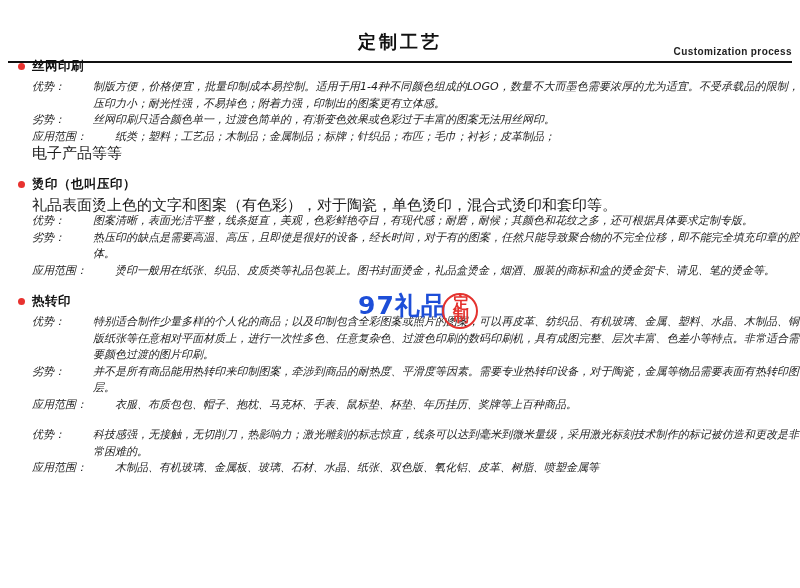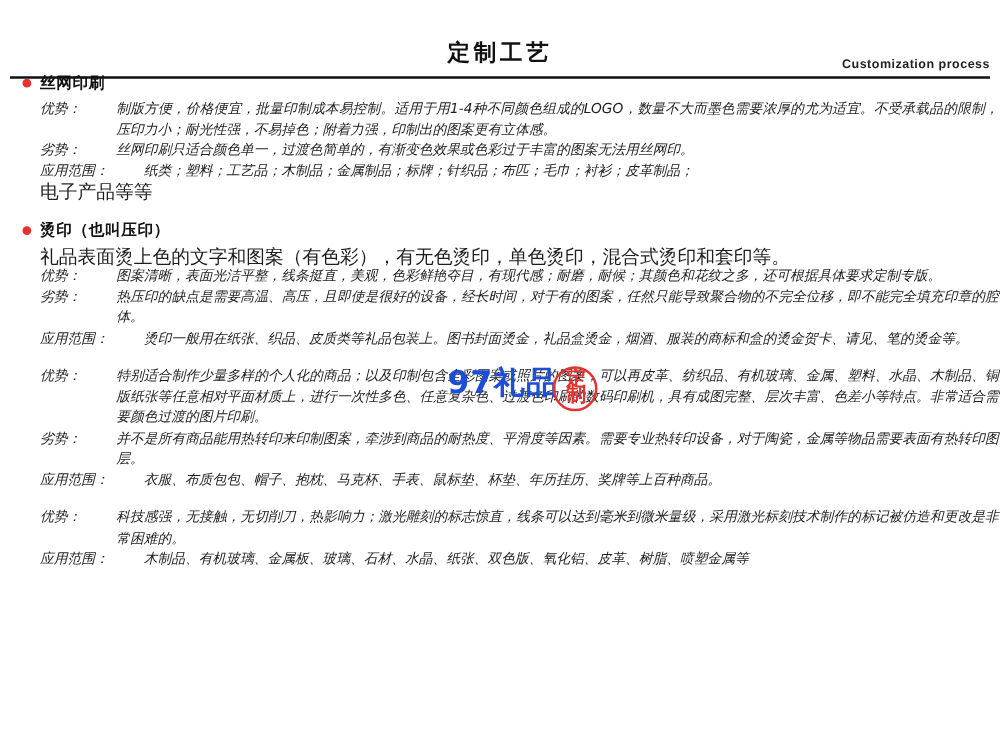--- a/index.html
+++ b/index.html
@@ -185,37 +185,41 @@
         <div class="plain">电子产品等等</div>
       </div>
     </div>
 
     <div class="section">
       <div class="sec-head">
         <span class="bullet"></span>
         <span class="sec-title">烫印（也叫压印）</span>
       </div>
       <div class="sec-body">
-        <div class="plain">礼品表面烫上色的文字和图案（有色彩），有无色烫印，单色烫印，混合式烫印和套印等。</div>
+        <div class="plain">礼品表面烫上色的文字和图案（有色彩），对于陶瓷，单色烫印，混合式烫印和套印等。</div>
         <div class="row">
           <span class="row-label">优势：</span>
           <span class="row-text">图案清晰，表面光洁平整，线条挺直，美观，色彩鲜艳夺目，有现代感；耐磨，耐候；其颜色和花纹之多，还可根据具体要求定制专版。</span>
         </div>
         <div class="row">
           <span class="row-label">劣势：</span>
           <span class="row-text">热压印的缺点是需要高温、高压，且即使是很好的设备，经长时间，对于有的图案，任然只能导致聚合物的不完全位移，即不能完全填充印章的腔体。</span>
         </div>
         <div class="row">
           <span class="row-label">应用范围：</span>
           <span class="row-text">烫印一般用在纸张、织品、皮质类等礼品包装上。图书封面烫金，礼品盒烫金，烟酒、服装的商标和盒的烫金贺卡、请见、笔的烫金等。</span>
         </div>
       </div>
     </div>
 
     <div class="section">
+      <div class="sec-head">
+        <span class="bullet"></span>
+        <span class="sec-title">热转印</span>
+      </div>
       <div class="sec-body">
         <div class="row">
           <span class="row-label">优势：</span>
           <span class="row-text">特别适合制作少量多样的个人化的商品；以及印制包含全彩图案或照片的图案，可以再皮革、纺织品、有机玻璃、金属、塑料、水晶、木制品、铜版纸张等任意相对平面材质上，进行一次性多色、任意复杂色、过渡色印刷的数码印刷机，具有成图完整、层次丰富、色差小等特点。非常适合需要颜色过渡的图片印刷。</span>
         </div>
         <div class="row">
           <span class="row-label">劣势：</span>
           <span class="row-text">并不是所有商品能用热转印来印制图案，牵涉到商品的耐热度、平滑度等因素。需要专业热转印设备，对于陶瓷，金属等物品需要表面有热转印图层。</span>
         </div>
         <div class="row">

